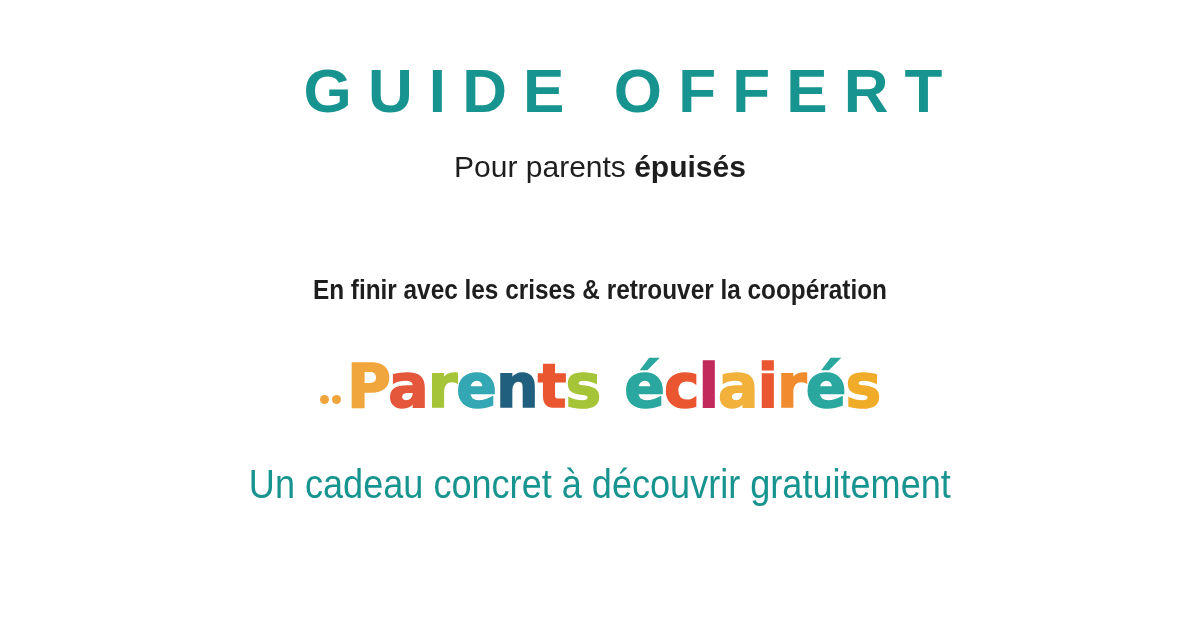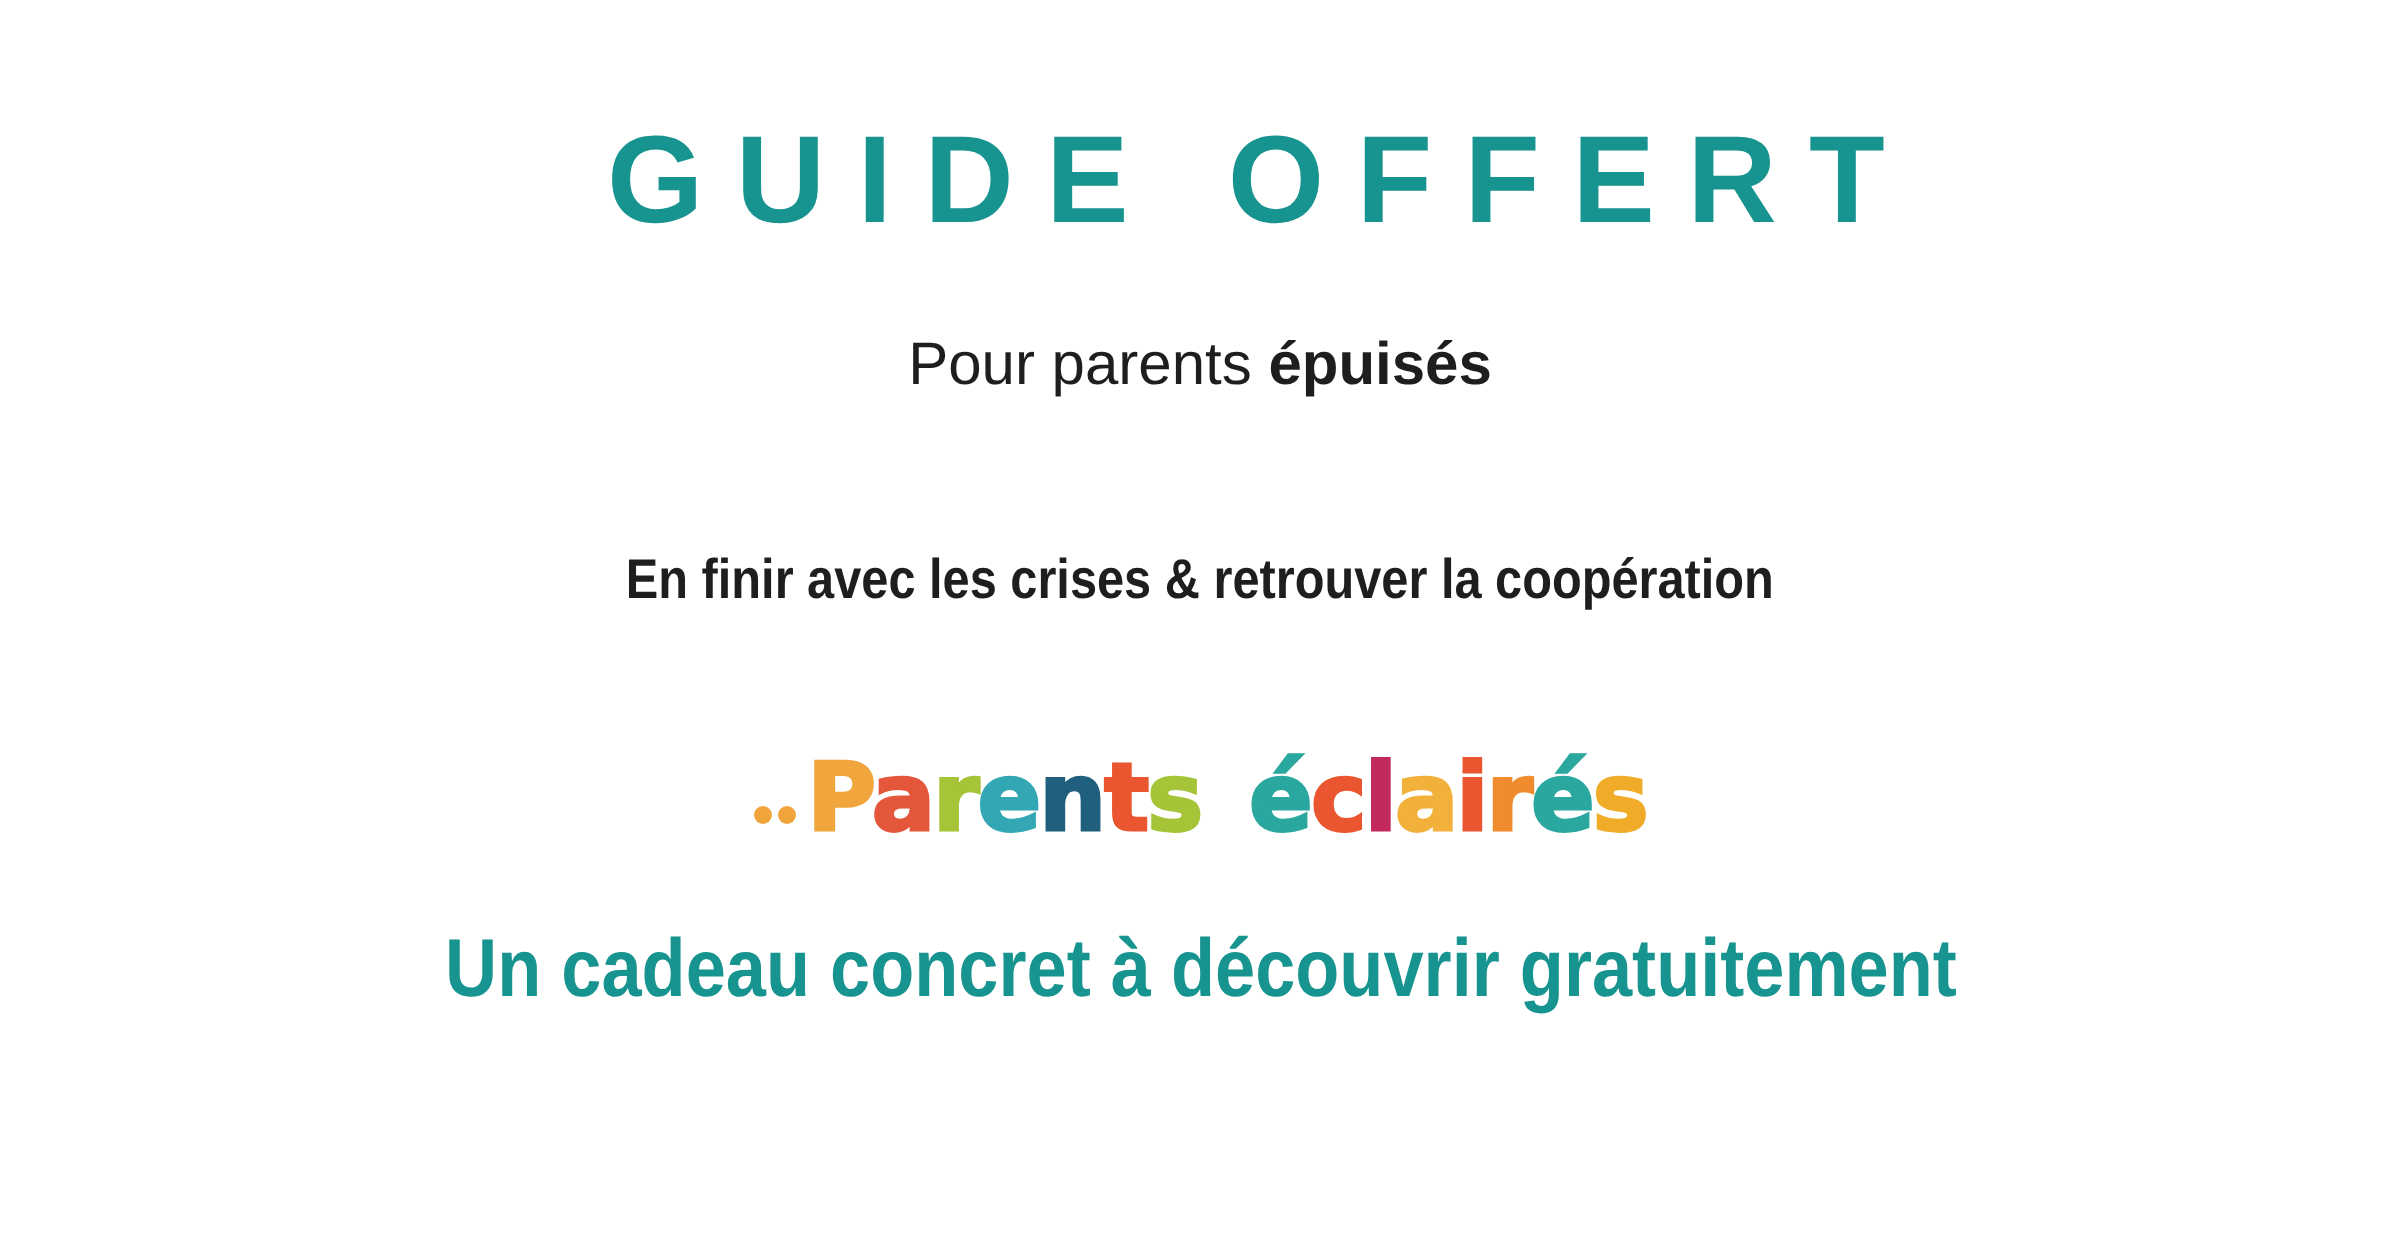--- a/index.html
+++ b/index.html
@@ -27,38 +27,38 @@
   .title {
     top: 60px;
     font-size: 62px;
     font-weight: 800;
     letter-spacing: 0.26em;
     text-indent: 0.26em;
     color: var(--accent-teal, #17948F);
     padding-left: 23px;
   }
   .subtitle {
-    top: 168px;
+    top: 152px;
     font-size: 30px;
     font-weight: 400;
     color: var(--text-dark, #1E1E1E);
   }
   .subtitle strong { font-weight: 700; }
   .tagline {
     top: 236px;
     font-size: 28px;
     font-weight: 700;
     color: var(--text-dark, #1E1E1E);
     margin-top: 40px;
   }
   .condense-87 { display: inline-block; transform: scaleX(0.87); transform-origin: 50% 50%; }
   .condense-88 { display: inline-block; transform: scaleX(0.88); transform-origin: 50% 50%; }
   .logo {
-    top: 376px;
-    font-size: 47px;
+    top: 356px;
+    font-size: 60px;
     font-weight: 900;
     font-family: "DejaVu Sans", "Liberation Sans", sans-serif;
     letter-spacing: -1px;
   }
   .logo-word { display: inline; -webkit-text-stroke: 1.6px currentColor; }
   .logo-word span { -webkit-text-stroke: 1.6px currentColor; }
   .logo-gap { display: inline-block; width: 24px; }
   .dots-wrap {
     display: inline-block;
     vertical-align: top;
@@ -69,21 +69,21 @@
   .dot {
     display: inline-block;
     width: 9px;
     height: 9px;
     border-radius: 50%;
     margin-right: 3px;
   }
   .footer-line {
     top: 464px;
     font-size: 41px;
-    font-weight: 700;
+    font-weight: 400;
     color: var(--accent-teal, #17948F);
   }
 </style>
 </head>
 <body>
 
 <div class="canvas">
 
   <h1 class="line title">GUIDE OFFERT</h1>
 

